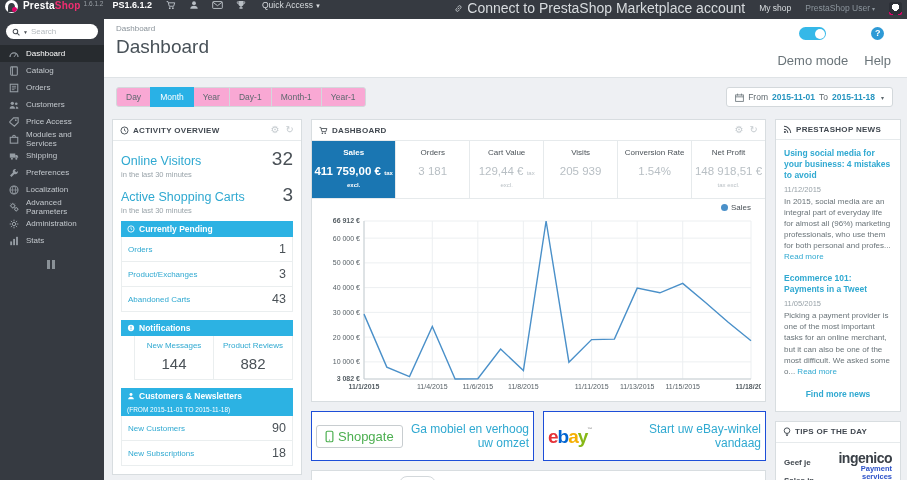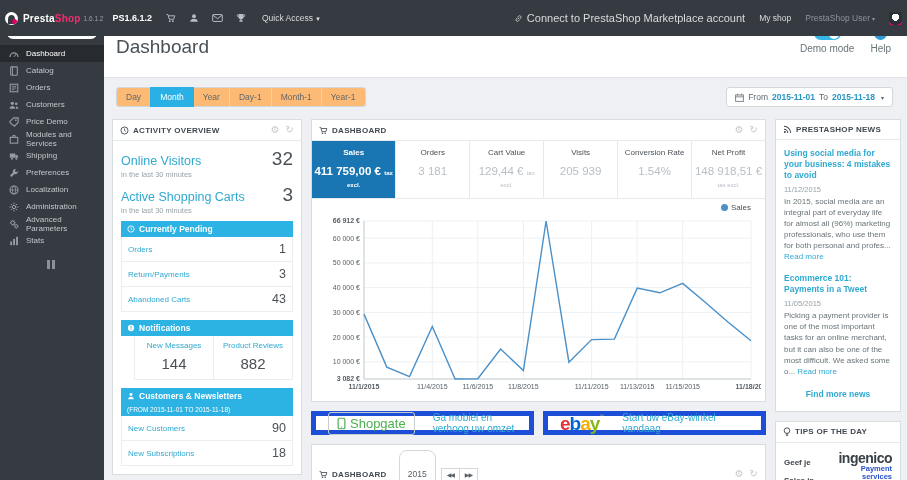--- a/index.html
+++ b/index.html
@@ -1,38 +1,38 @@
 <!DOCTYPE html>
 <html><head>
 <meta charset="utf-8">
 <style>
   * { margin:0; padding:0; box-sizing:border-box; }
   html,body { width:907px; height:480px; overflow:hidden; background:#eef0f3;
     font-family:"Liberation Sans","DejaVu Sans",sans-serif; }
   svg { display:block; }
 
   
-  .topbar { position:absolute; top:0; left:0; right:0; height:36px; background:#363a41;
-    display:flex; align-items:center; z-index:20; color:#fff; }
+  .topbar { position:absolute; top:0; left:0; right:0; height:19px; background:#363a41;
+    display:flex; align-items:flex-start; z-index:20; color:#fff; }
   .logo-badge { width:13px; height:13px; border-radius:50%; background:#fff; margin:0 5px 0 5px;
     position:relative; overflow:hidden; flex:none; }
   .logo-badge::after { content:""; position:absolute; left:3px; top:3px; width:7px; height:9px;
     background:#363a41; border-radius:50% 50% 0 0; }
   .logo-badge::before { content:""; position:absolute; right:1px; bottom:1px; width:5px; height:5px;
     background:#df0067; border-radius:50%; z-index:1; }
   .brand { font-size:10px; font-weight:bold; color:#fff; letter-spacing:.2px; }
   .brand .shop { color:#ef2e71; }
   .brand-ver { font-size:6.5px; color:#9aa0a6; margin-left:3px; }
   .ps-ver { font-size:9px; font-weight:bold; margin-left:9px; }
   .top-icons { display:flex; align-items:center; gap:13px; margin-left:14px; color:#b9bfc5; }
   .top-icons > span { cursor:pointer; }
   .quick-access { font-size:8.5px; color:#d8dcdf; margin-left:16px; cursor:pointer; }
   .caret { font-size:6px; color:inherit; margin-left:2px; }
   .top-right { margin-left:auto; display:flex; align-items:center; gap:14px; padding-right:5px; }
-  .mk-link { display:flex; align-items:center; gap:4px; font-size:11px; color:#d8dcdf; cursor:pointer; }
+  .mk-link { display:flex; align-items:center; gap:4px; font-size:14px; color:#d8dcdf; cursor:pointer; }
   .myshop { font-size:8.5px; color:#d8dcdf; cursor:pointer; }
   .usermenu { font-size:8.5px; color:#8b949c; cursor:pointer; }
   .avatar { width:13px; height:13px; border-radius:2px; flex:none; cursor:pointer;
     background:radial-gradient(circle at 50% 40%, #fff 0 35%, #2c3037 36% 75%, #df0067 76%); }
 
   
   .sidebar { position:absolute; top:19px; left:0; bottom:0; width:104px; background:#363a41; z-index:10; }
   .search-box { margin:5px 6px 6px 6px; height:15px; background:#fff; border-radius:8px;
     display:flex; align-items:center; padding:0 6px; gap:3px; }
   .search-box .mag { color:#4a4f55; font-size:8px; line-height:1; }
@@ -46,30 +46,30 @@
   .menu-item.active { background:#272b2f; color:#fff; }
   .collapse-btn { margin:11px auto 0; width:10px; display:flex; gap:2px; cursor:pointer; }
   .collapse-btn i { display:block; width:3px; height:9px; background:#8a9197; }
 
   
   .main { position:absolute; top:19px; left:104px; right:0; bottom:0; background:#eef0f3; }
   .head-band { background:#fff; border-bottom:1px solid #dfe3e6; height:59px; padding:5px 0 0 12px; position:relative; }
   .breadcrumb { font-size:8px; color:#8a939a; }
   .page-title { font-size:19px; color:#485158; font-weight:400; margin-top:3px; }
   .head-controls { position:absolute; top:8px; right:16px; display:flex; gap:16px; text-align:center; }
-  .ctl-label { font-size:10px; color:#6a7479; margin-top:3px; }
+  .ctl-label { font-size:13px; color:#6a7479; margin-top:13px; }
   .toggle { width:27px; height:13px; border-radius:7px; background:#35b8e8; position:relative; cursor:pointer; margin:0 auto; }
   .toggle::after { content:""; position:absolute; right:1.5px; top:1.5px; width:10px; height:10px;
     border-radius:50%; background:#fff; }
   .help-btn { width:13px; height:13px; border-radius:50%; background:#2e9ad6; color:#fff; font-size:9px;
     font-weight:bold; line-height:13px; text-align:center; margin:0 auto; cursor:pointer; }
 
   .toolbar { display:flex; align-items:center; padding:9px 14px 0 12px; margin-bottom:12px; }
   .tabgroup { display:inline-flex; }
-  .tab { padding:4px 9px; font-size:8.5px; color:#5e686e; background:#fdba74; border:1px solid #d3d8db;
+  .tab { padding:4px 9px; font-size:8.5px; color:#5e686e; background:#f9a8d4; border:1px solid #d3d8db;
     margin-left:-1px; cursor:pointer; }
   .tab:first-child { border-radius:3px 0 0 3px; margin-left:0; }
   .tab:last-child { border-radius:0 3px 3px 0; }
   .tab.active { background:#29b1e6; border-color:#29b1e6; color:#fff; position:relative; }
   .date-btn { margin-left:auto; background:#fff; border:1px solid #d3d8db; border-radius:3px;
     padding:4px 8px; font-size:8.5px; color:#5e686e; display:flex; align-items:center; gap:4px; cursor:pointer; }
   .date-btn b { color:#2795c0; }
 
   .cols { display:flex; gap:9px; padding:0 6px 0 8px; align-items:flex-start; }
   .col-left { width:190px; flex:none; }
@@ -111,26 +111,26 @@
   .metric.active .m-lbl { color:#fff; font-weight:bold; }
   .metric.active .m-val { color:#fff; font-weight:bold; }
 
   .chart-wrap { position:relative; padding:8px 6px 2px; }
   .chart-legend { position:absolute; top:4px; right:14px; display:flex; align-items:center; gap:3px;
     font-size:8px; color:#4a5157; }
   .chart-legend .dot { width:7px; height:7px; border-radius:50%; background:#4a90c9; }
 
   
   .banners { display:flex; gap:9px; margin-bottom:9px; }
-  .banner { flex:1; background:#fff; border:5px solid #1d4ed8; height:24px; display:flex;
-    align-items:center; padding:0 12px; }
+  .banner { flex:1; background:#fff; border:1px solid #1d4ed8; height:50px; display:flex;
+    align-items:center; padding:0 4px; }
   .sg-logo { display:flex; align-items:center; gap:4px; border:1px solid #c8cdd0; border-radius:3px;
     padding:3px 8px; color:#4caf50; }
   .sg-logo .sg-txt { font-size:13px; }
-  .banner-link { font-size:10px; color:#30a9d1; margin-left:18px; cursor:pointer; }
+  .banner-link { font-size:12px; color:#30a9d1; margin-left:8px; cursor:pointer;text-align:right; }
   .ebay-logo { font-size:19px; font-weight:bold; letter-spacing:-1px; line-height:1; }
   .eb-tm { font-size:5px; color:#999; vertical-align:top; letter-spacing:0; }
 
   
   .fc-head-extra { display:flex; align-items:center; gap:6px; margin-left:8px; }
   .fc-year { border:1px solid #d3d8db; border-radius:8px; padding:18px 8px; font-size:8.5px; color:#555e64; }
   .fc-nav { display:inline-flex; }
   .fc-nav span { border:1px solid #d3d8db; background:#fff; padding:2px 5px; font-size:6px;
     color:#555e64; cursor:pointer; margin-left:-1px; letter-spacing:-1px; }
 
@@ -255,21 +255,21 @@
         </span>
         <span>Customers</span>
       </div>
       <div class="menu-item">
         <span class="mi">
           <svg width="10" height="10" viewBox="0 0 12 12">
             <path d="M1 5.5L5.5 1H11v5.5L6.5 11 1 6.5z" fill="none" stroke="currentColor" stroke-width="1.3"></path>
             <circle cx="8.2" cy="3.8" r="1" fill="currentColor"></circle>
           </svg>
         </span>
-        <span>Price Demo</span>
+        <span>Price Access</span>
       </div>
       <div class="menu-item">
         <span class="mi">
           <svg width="10" height="10" viewBox="0 0 12 12">
             <rect x="1.5" y="4" width="9" height="7" fill="none" stroke="currentColor" stroke-width="1.3"></rect>
             <path d="M4.5 4V3a1.5 1.5 0 013 0v1" fill="none" stroke="currentColor" stroke-width="1.3"></path>
           </svg>
         </span>
         <span>Modules and Services</span>
       </div>
@@ -298,36 +298,36 @@
             <circle cx="6" cy="6" r="4.8" fill="none" stroke="currentColor" stroke-width="1.3"></circle>
             <ellipse cx="6" cy="6" rx="2" ry="4.8" fill="none" stroke="currentColor" stroke-width=".9"></ellipse>
             <line x1="1.2" y1="6" x2="10.8" y2="6" stroke="currentColor" stroke-width=".9"></line>
           </svg>
         </span>
         <span>Localization</span>
       </div>
       <div class="menu-item">
         <span class="mi">
           <svg width="10" height="10" viewBox="0 0 12 12">
-            <circle cx="6" cy="6" r="2" fill="none" stroke="currentColor" stroke-width="1.2"></circle>
-            <path d="M6 .8v2M6 9.2v2M.8 6h2M9.2 6h2M2.3 2.3l1.4 1.4M8.3 8.3l1.4 1.4M9.7 2.3L8.3 3.7M3.7 8.3l-1.4 1.4" stroke="currentColor" stroke-width="1.2"></path>
-          </svg>
-        </span>
-        <span>Administration</span>
-      </div>
-      <div class="menu-item">
-        <span class="mi">
-          <svg width="10" height="10" viewBox="0 0 12 12">
             <circle cx="4.5" cy="4.5" r="2.2" fill="none" stroke="currentColor" stroke-width="1.2"></circle>
             <path d="M4.5 1v1.3M4.5 6.7V8M1 4.5h1.3M6.7 4.5H8M2 2l.9.9M6.1 6.1l.9.9M7 2l-.9.9" stroke="currentColor" stroke-width="1"></path>
             <circle cx="8.7" cy="8.7" r="1.8" fill="none" stroke="currentColor" stroke-width="1.2"></circle>
             <path d="M8.7 6v1M8.7 10.4v1M6 8.7h1M10.4 8.7h1" stroke="currentColor" stroke-width="1"></path>
           </svg>
         </span>
         <span>Advanced Parameters</span>
+      </div>
+      <div class="menu-item">
+        <span class="mi">
+          <svg width="10" height="10" viewBox="0 0 12 12">
+            <circle cx="6" cy="6" r="2" fill="none" stroke="currentColor" stroke-width="1.2"></circle>
+            <path d="M6 .8v2M6 9.2v2M.8 6h2M9.2 6h2M2.3 2.3l1.4 1.4M8.3 8.3l1.4 1.4M9.7 2.3L8.3 3.7M3.7 8.3l-1.4 1.4" stroke="currentColor" stroke-width="1.2"></path>
+          </svg>
+        </span>
+        <span>Administration</span>
       </div>
       <div class="menu-item">
         <span class="mi">
           <svg width="10" height="10" viewBox="0 0 12 12">
             <rect x="1.5" y="6.5" width="2.2" height="4.5" fill="currentColor"></rect>
             <rect x="5" y="3.5" width="2.2" height="7.5" fill="currentColor"></rect>
             <rect x="8.5" y="1" width="2.2" height="10" fill="currentColor"></rect>
           </svg>
         </span>
         <span>Stats</span>
@@ -417,21 +417,21 @@
                   <path d="M7 4v3l2 1.3" fill="none" stroke="#fff" stroke-width="1.3"></path>
                 </svg>
               </span>
             <span>Currently Pending</span>
           </div>
           <div class="srow">
             <span class="lbl">Orders</span>
               <span class="val">1</span>
           </div>
           <div class="srow">
-            <span class="lbl">Return/Payments</span>
+            <span class="lbl">Product/Exchanges</span>
               <span class="val">3</span>
           </div>
           <div class="srow">
             <span class="lbl">Abandoned Carts</span>
               <span class="val">43</span>
           </div>
 
           <div class="sec-bar">
             <span>
                 <svg width="8" height="8" viewBox="0 0 14 14">

